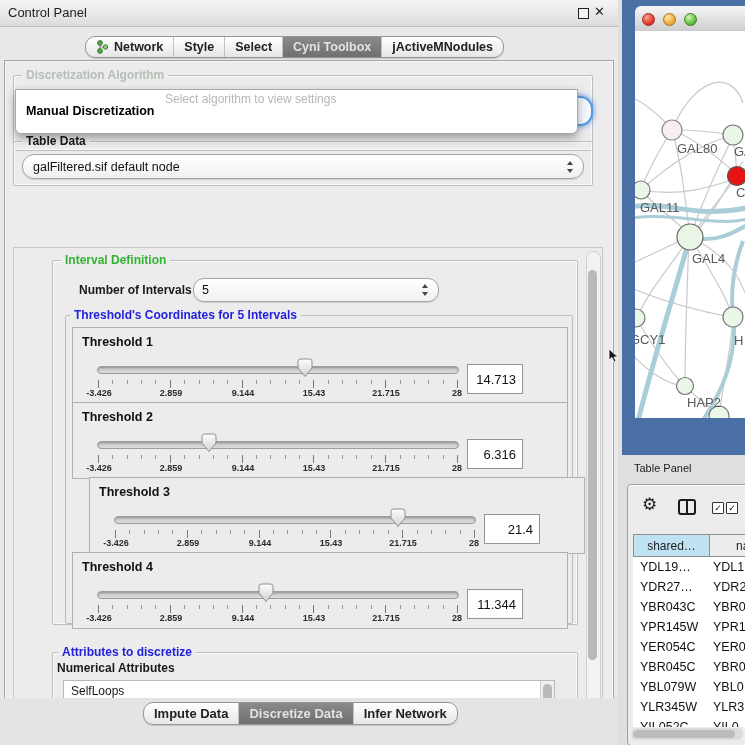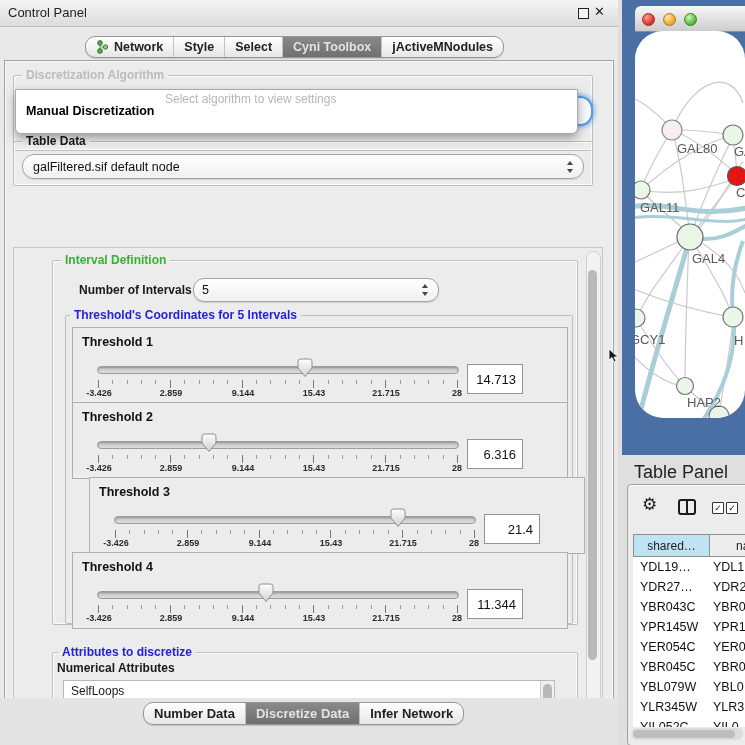--- a/index.html
+++ b/index.html
@@ -98,24 +98,24 @@
 
   
   #rightcol{left:618px;top:0;width:127px;height:745px;background:#dfdfdf;}
   #netwin{position:absolute;left:4px;top:0;width:123px;height:455px;background:#4a6fa5;}
   #net-titlebar{position:absolute;left:13px;top:6px;width:110px;height:25px;
     background:linear-gradient(#f7f7f7,#cdcdcd);border-bottom:1px solid #8f8f8f;border-radius:6px 0 0 0;}
   .light{position:absolute;top:7px;width:11px;height:11px;border-radius:50%;}
   #lt-red{left:7px;background:radial-gradient(circle at 35% 30%,#ffa08f,#e33b2e 60%,#b02015);border:1px solid #9a2c1e;}
   #lt-yel{left:28px;background:radial-gradient(circle at 35% 30%,#ffeaa8,#f2a93a 60%,#d88a1c);border:1px solid #a8741a;}
   #lt-grn{left:49px;background:radial-gradient(circle at 35% 30%,#d4f5b2,#5fc146 60%,#3f9427);border:1px solid #3f7d20;}
-  #net-canvas{position:absolute;left:13px;top:31px;width:110px;height:387px;background:#fff;overflow:hidden;border-radius:28px;}
-
-  
-  #tp-title{position:absolute;left:16px;top:462px;font-size:18px;color:#222;}
+  #net-canvas{position:absolute;left:13px;top:31px;width:110px;height:387px;background:#fff;overflow:hidden;}
+
+  
+  #tp-title{position:absolute;left:16px;top:462px;font-size:11px;color:#222;}
   #tp-panel{position:absolute;left:9px;top:484px;width:118px;height:260px;background:#ececec;
     border:1px solid #9f9f9f;border-radius:4px 0 0 4px;box-shadow:inset 0 1px 0 #fff;}
   #tp-gear{position:absolute;left:14px;top:11px;font-size:17px;line-height:17px;color:#1c1c1c;}
   #tp-split{position:absolute;left:50px;top:14px;width:14px;height:12px;border:2px solid #1a1a1a;border-radius:3px;}
   #tp-split:after{content:"";position:absolute;left:50%;top:0;bottom:0;width:2px;background:#1a1a1a;transform:translateX(-50%);}
   .cbx{position:absolute;top:17px;width:10px;height:10px;border:1.5px solid #333;border-radius:1px;
     background:#fff;font-size:9px;line-height:10px;text-align:center;color:#111;}
   #tp-head{position:absolute;left:5px;top:49px;height:23px;display:flex;font-size:12px;color:#222;}
   .hcell{border:1px solid #8f8f8f;display:flex;align-items:center;box-sizing:border-box;
     white-space:nowrap;overflow:hidden;}
@@ -297,21 +297,21 @@
       </div>
 
       <div id="apply" class="abs">Apply</div>
     </div>
 
     <div id="below-frame" class="abs">
       
     </div>
     <div id="bottabs" class="abs seg-group">
       <div class="seg">
-          <span>Number Data</span>
+          <span>Impute Data</span>
         </div>
       <div class="seg sel">
           <span>Discretize Data</span>
         </div>
       <div class="seg">
           <span>Infer Network</span>
         </div>
     </div>
   </div>
 

